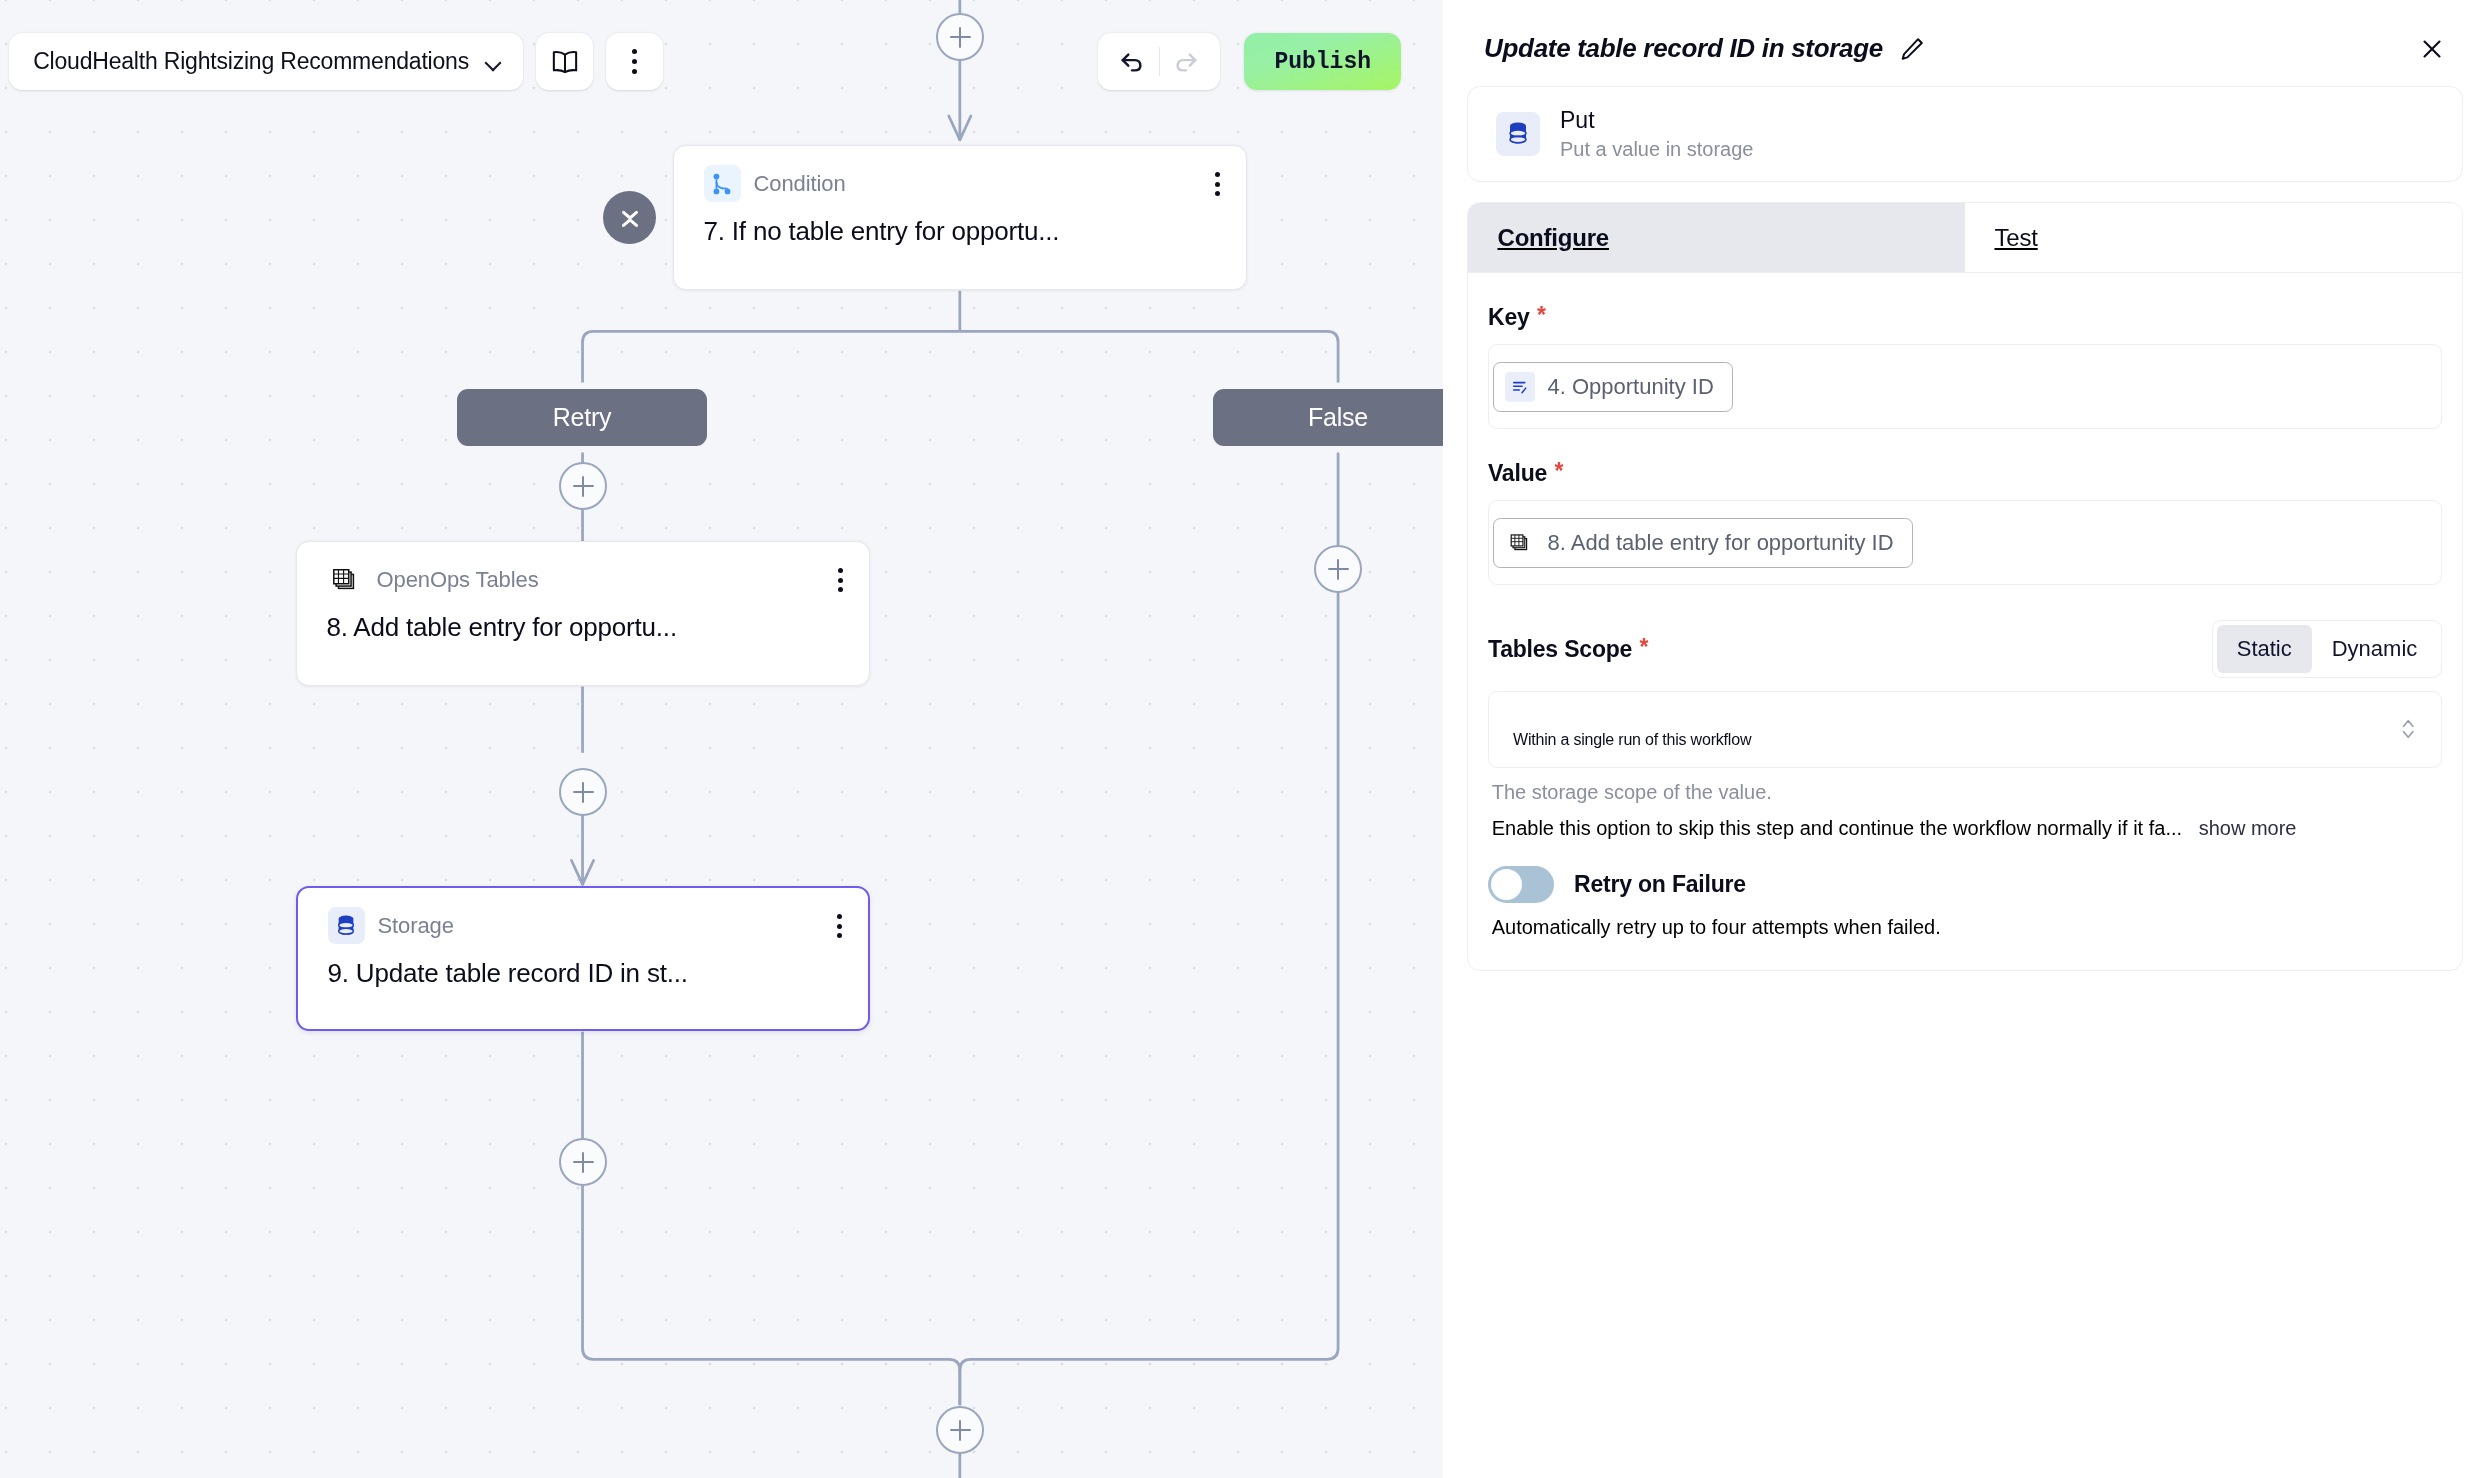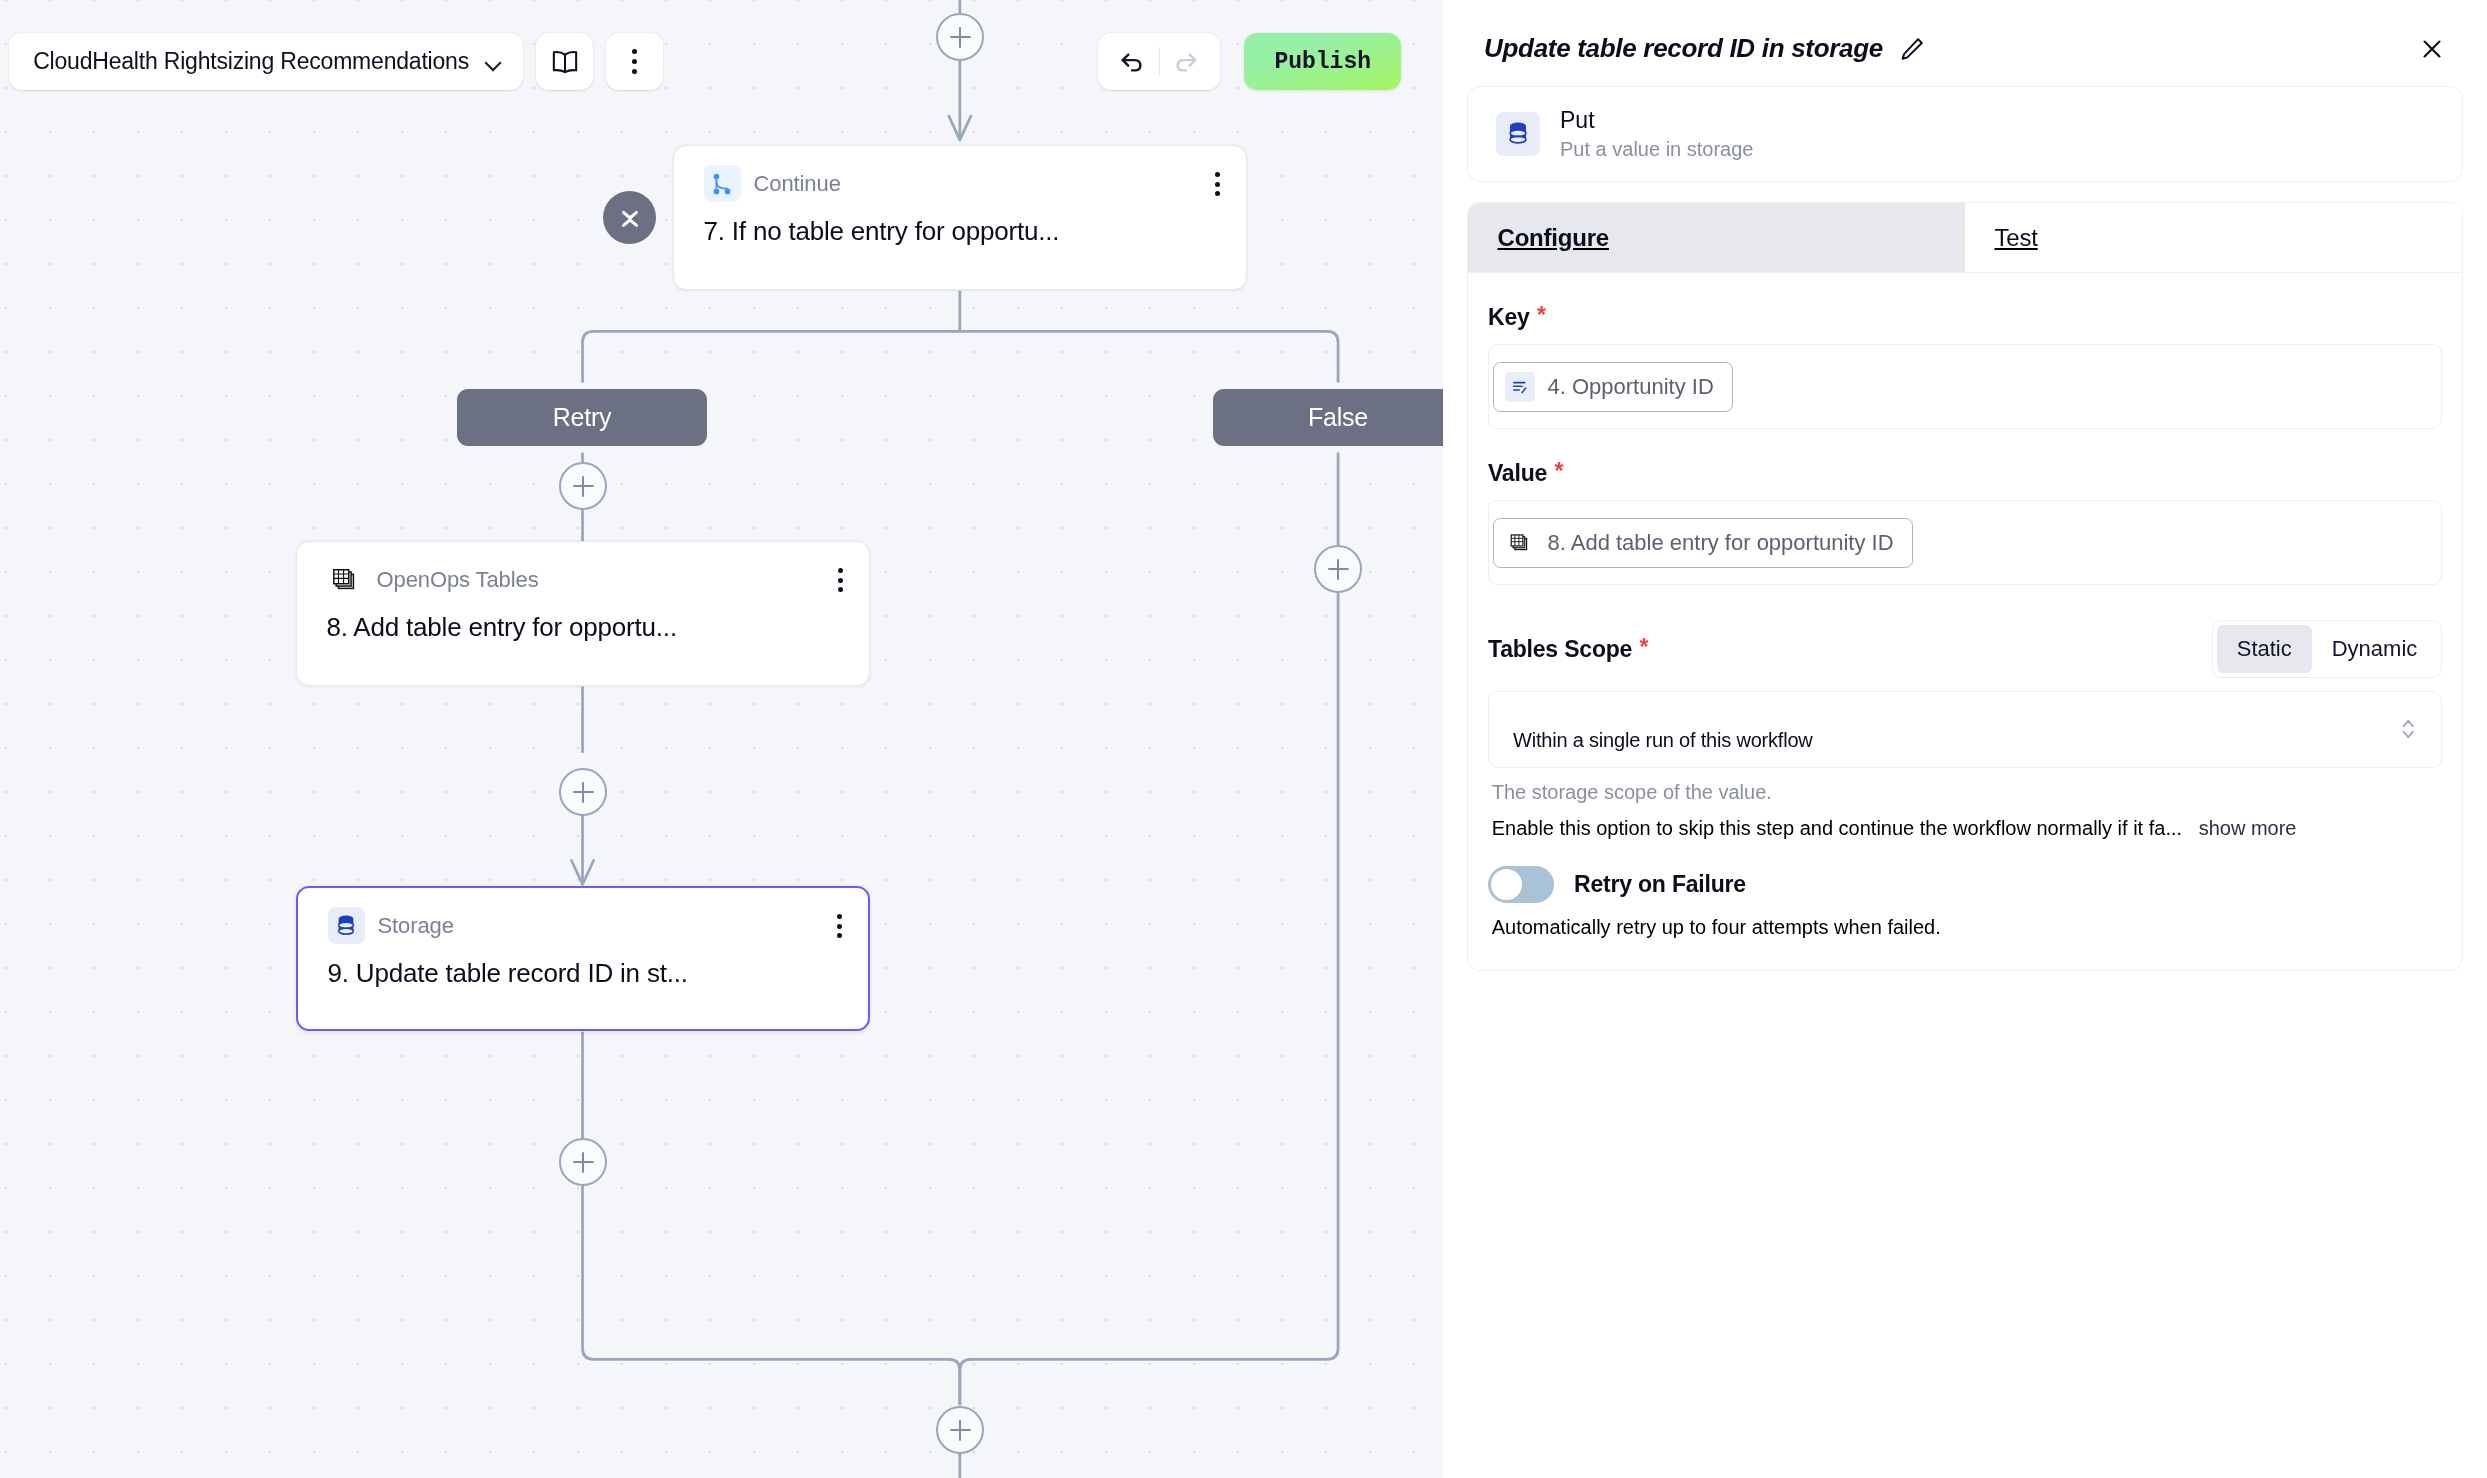--- a/index.html
+++ b/index.html
@@ -170,21 +170,21 @@
   .seg button {
     border:none; background:none; padding: 11px 20px; border-radius: 6.4px; cursor:pointer;
     font-size: 22px; color:#11142c; font-family:"Liberation Sans", sans-serif;
   }
   .seg button.on { background:#e6e8ee; }
 
   .select-box {
     border:1.4px solid #eceef3; border-radius: 9.2px; height: 77px;
     display:flex; align-items:center; padding: 0 24px; cursor:pointer; background:#fff;
   }
-  .select-val { font-size: 20px; color:#0b0d1c; letter-spacing:-0.2px;margin-top:22px; }
+  .select-val { font-size: 16px; color:#0b0d1c; letter-spacing:-0.2px;margin-top:22px; }
   .sel-arrows { margin-left:auto; display:flex; flex-direction:column; align-items:center; gap:3.7px; }
 
   .hint { font-size: 20px; color:#8a8f9e; margin: 13px 0 0 3.7px; }
 
   .toggle-row { display:flex; align-items:center; gap: 20px; margin-top: 26px; }
   .switch {
     width: 66px; height: 37px; border-radius: 18.4px; background:#a9c2d6; position:relative;
     cursor:pointer; flex: 0 0 66px; border:none; padding:0;
   }
   .switch .knob { position:absolute; left: 2.8px; top: 2.8px; width: 31px; height: 31px; border-radius: 50%; background:#fff; }
@@ -249,21 +249,21 @@
       <div class="n-head">
         <span class="n-ico blue-bg">
           <svg width="24" height="24" viewBox="0 0 26 26">
             <circle cx="7" cy="5" r="3.1" fill="#3b93f7"></circle>
             <circle cx="7" cy="21" r="3.1" fill="#3b93f7"></circle>
             <circle cx="19" cy="21" r="3.1" fill="#3b93f7"></circle>
             <path d="M7 8 V 18" stroke="#3b93f7" stroke-width="2" fill="none"></path>
             <path d="M7 11 Q 7 18 19 18" stroke="#3b93f7" stroke-width="2" fill="none"></path>
           </svg>
         </span>
-        <span class="n-type">Continue</span>
+        <span class="n-type">Condition</span>
       </div>
       <div class="n-kebab">
           <i></i>
           <i></i>
           <i></i>
         </div>
       <div class="n-name">7. If no table entry for opportu...</div>
     </div>
 
     <div class="node" id="node-tables">

